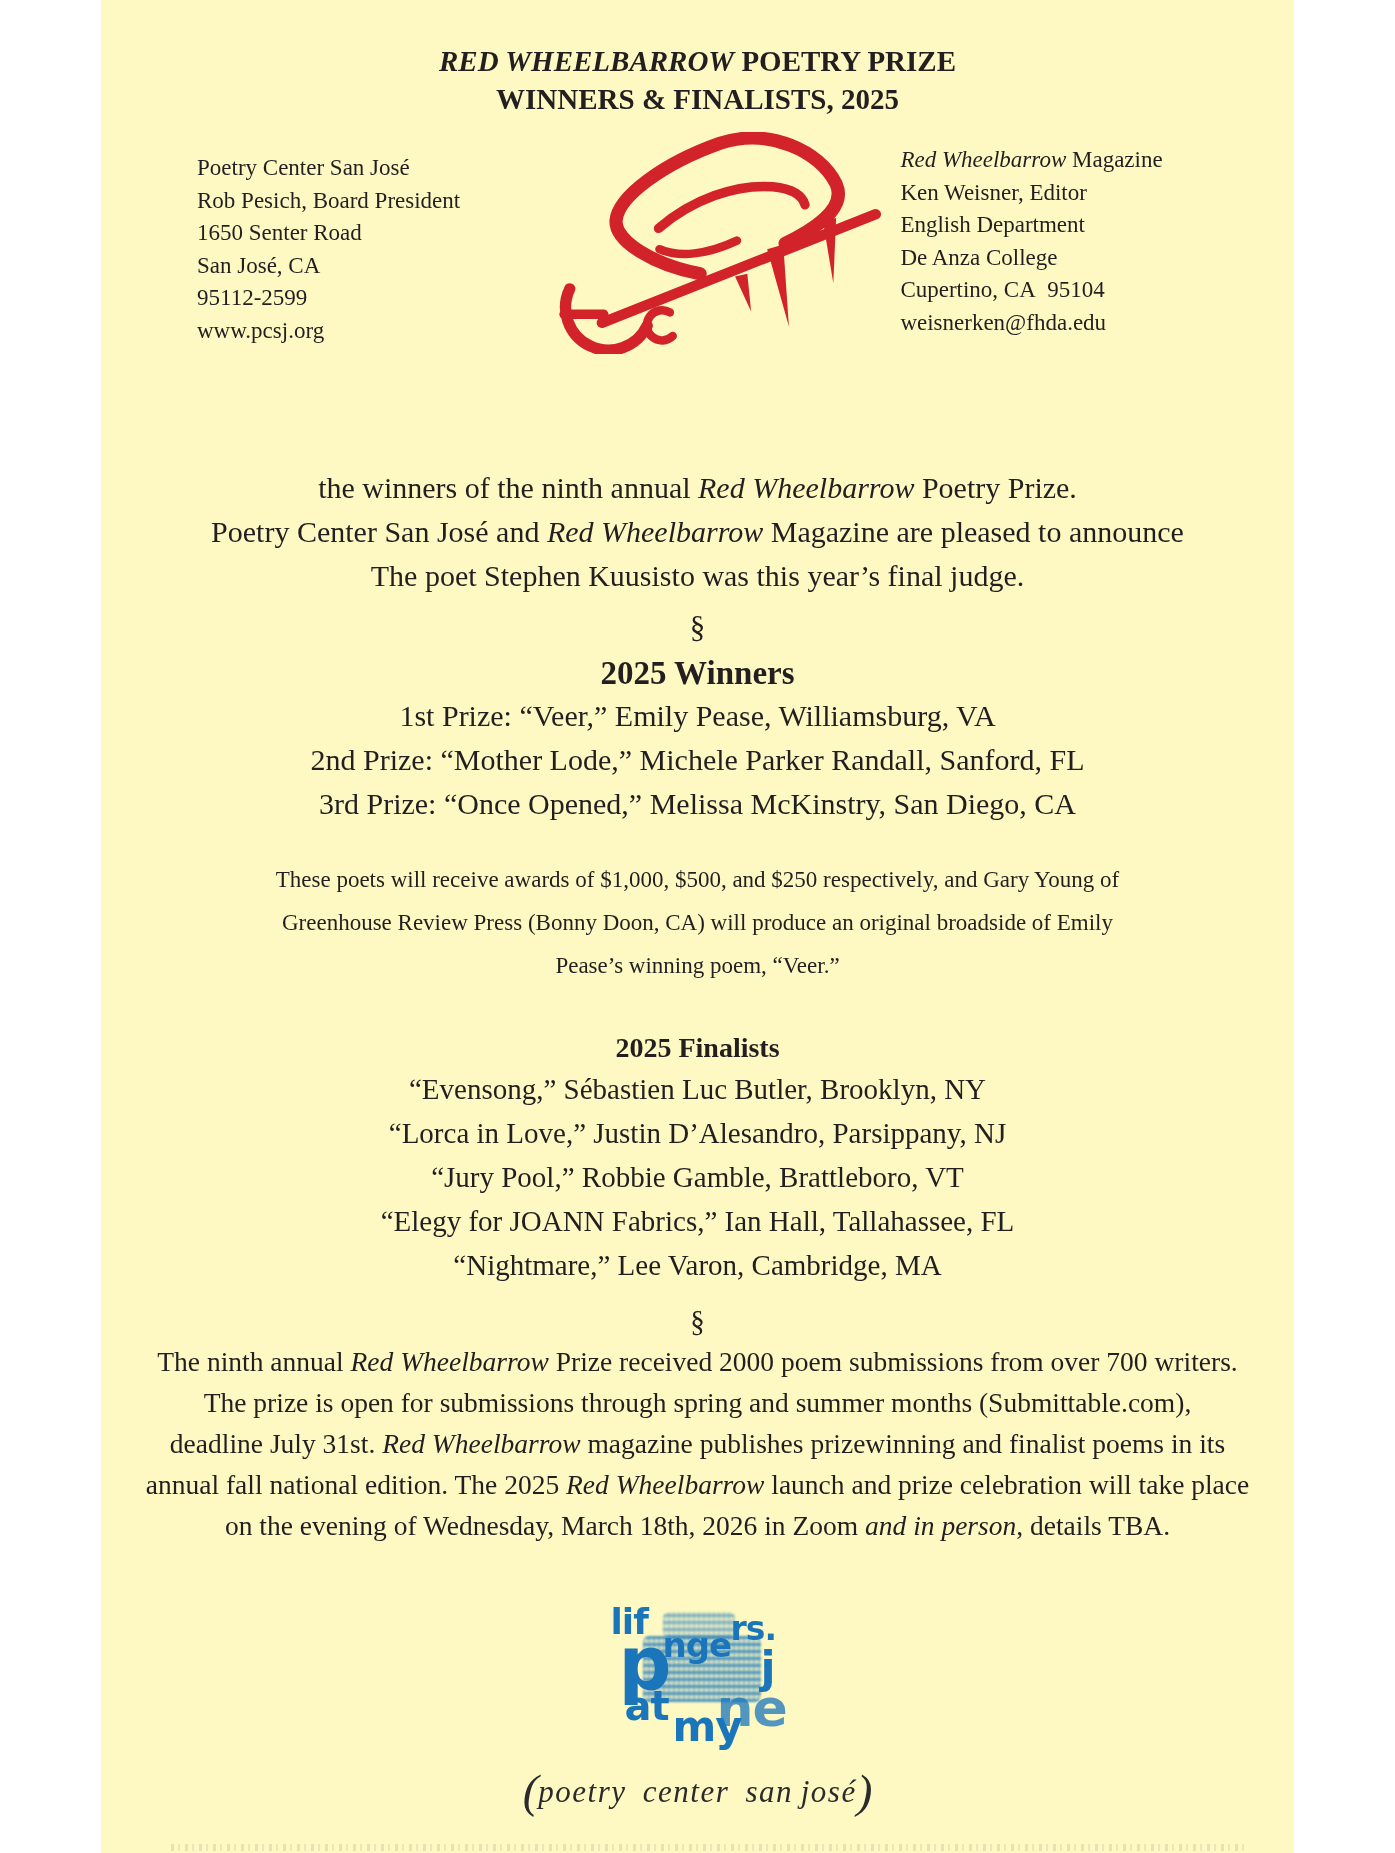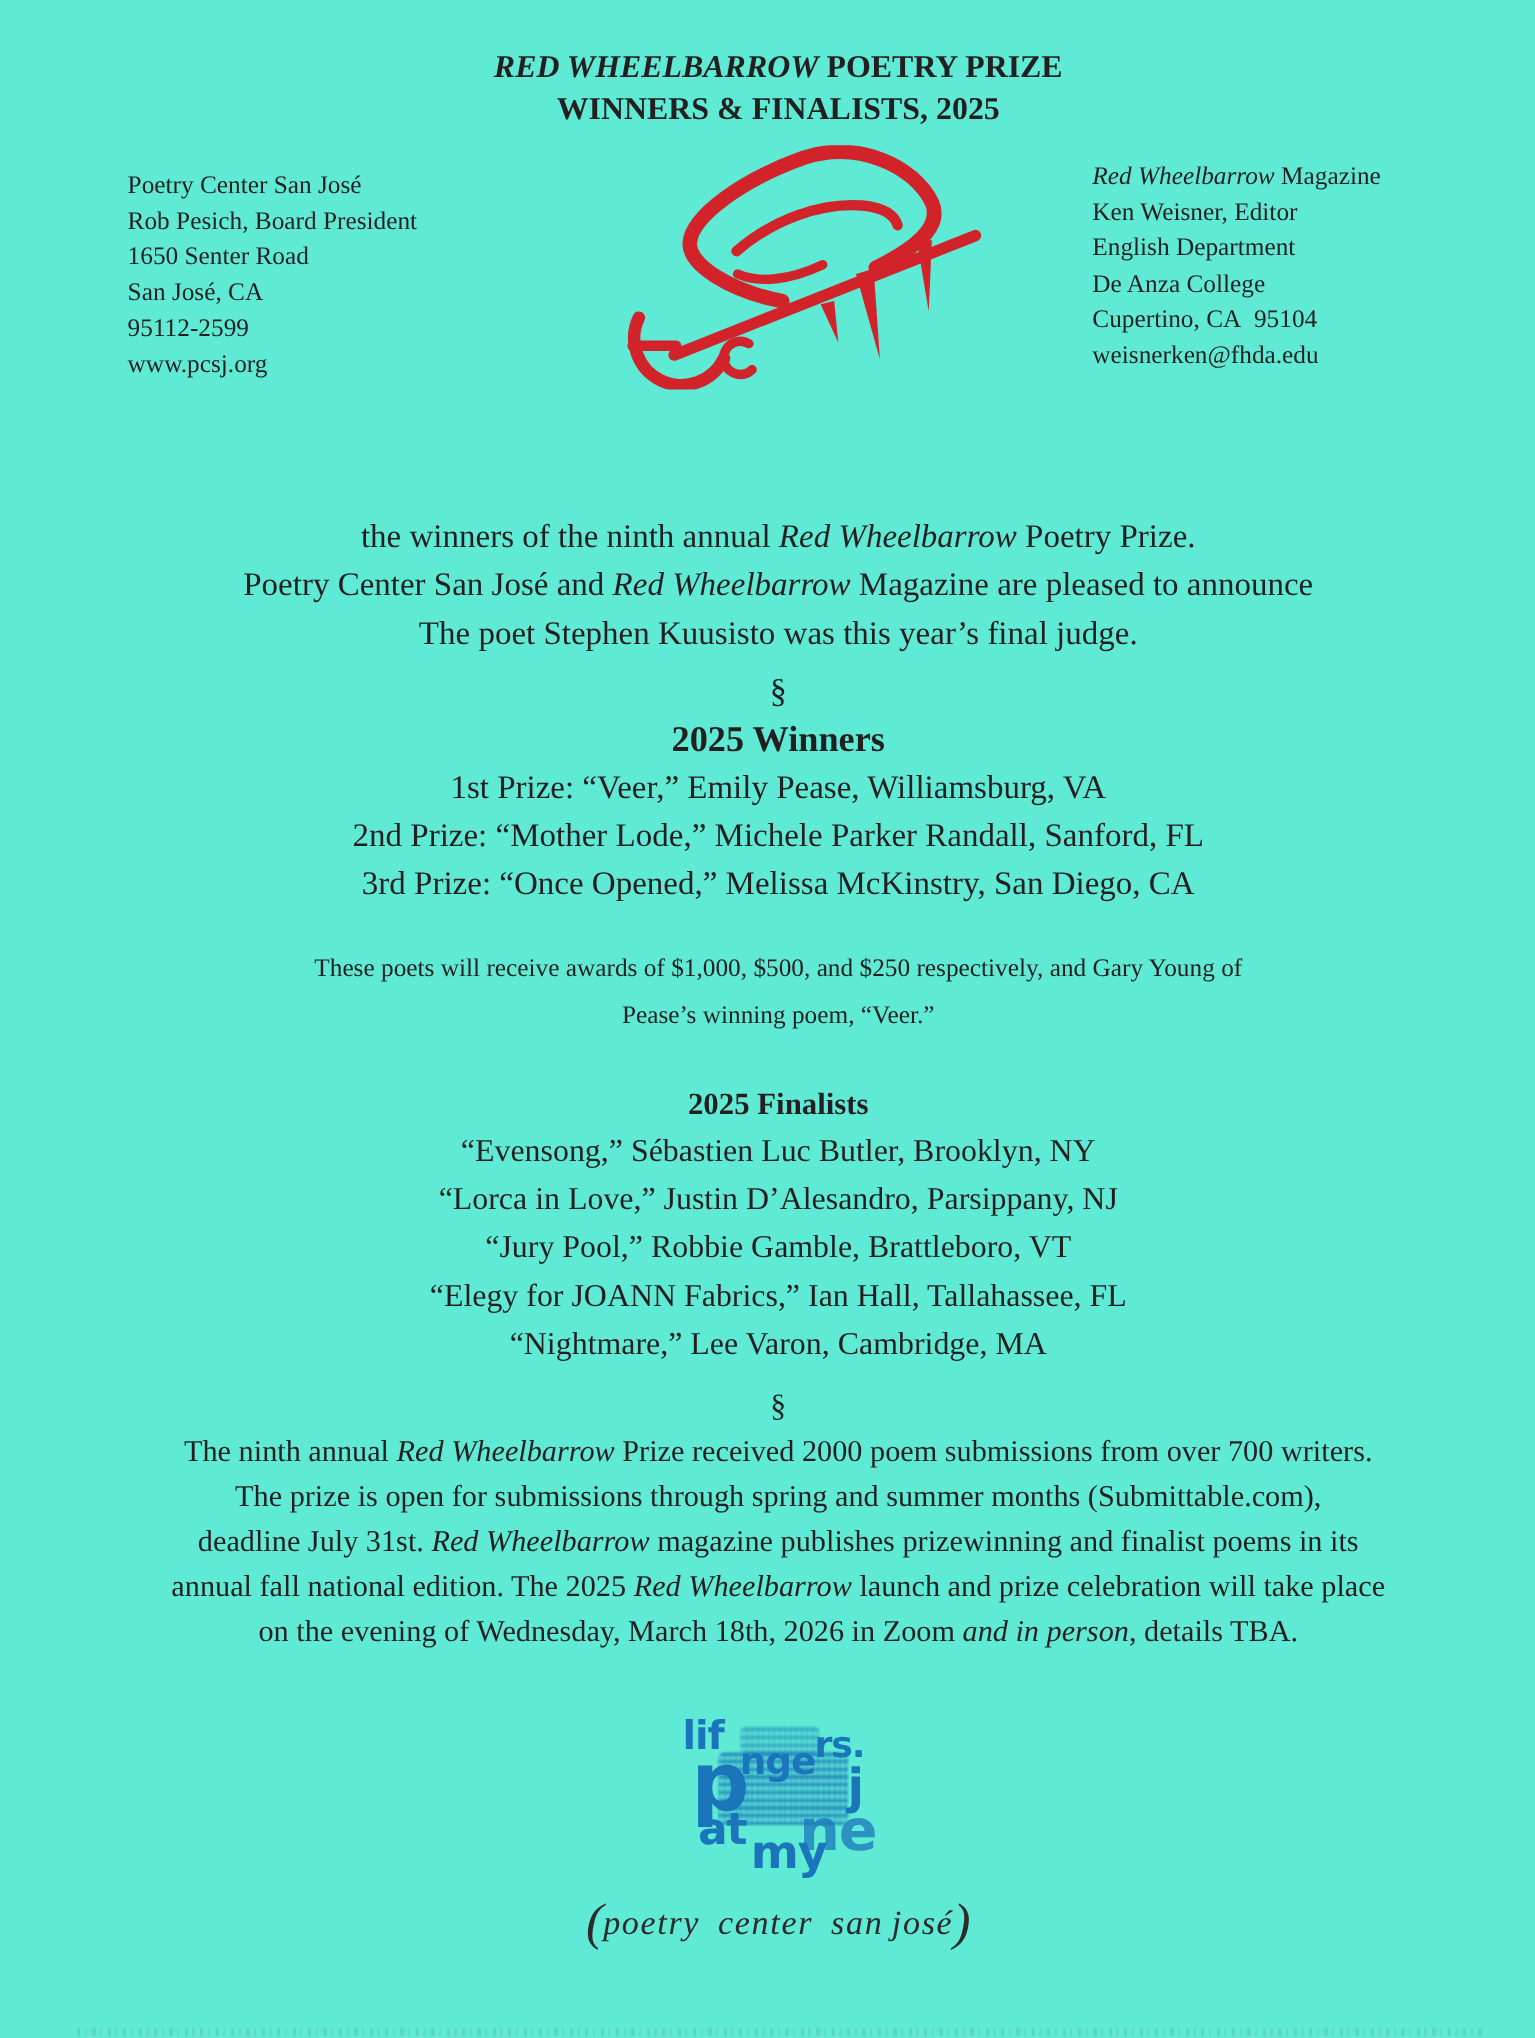--- a/index.html
+++ b/index.html
@@ -1,25 +1,24 @@
 <!DOCTYPE html>
 <html><head>
 <meta charset="utf-8">
 <style>
   * { margin:0; padding:0; box-sizing:border-box; }
   html,body { background:#ffffff; }
   .page {
     position:relative;
-    width:1395px; height:1853px;
+    width:1193px; height:1853px;
     margin:0 auto;
-    background:#5eead4;
+    background:#fef9c3;
     color:#231f20;
     font-family:"Liberation Serif", serif;
     overflow:hidden;
-    padding-left:20px;
   }
   .it { font-style:italic; }
 
   
   .title-block { text-align:center; padding-top:42px; font-weight:bold; font-size:29px; line-height:38px; }
 
   
   .header-row { display:flex; align-items:flex-start; margin-top:26px; padding-left:96px; padding-right:62px; }
   .addr-block { font-size:23px; line-height:32.5px; }
   .sender-block { width:350px; padding-top:8px; }
@@ -146,20 +145,21 @@
 
   <div class="winners-heading">2025 Winners</div>
   <div class="winners-list">
     <div>1st Prize: “Veer,” Emily Pease, Williamsburg, VA</div>
     <div>2nd Prize: “Mother Lode,” Michele Parker Randall, Sanford, FL</div>
     <div>3rd Prize: “Once Opened,” Melissa McKinstry, San Diego, CA</div>
   </div>
 
   <div class="awards-note">
     <div>These poets will receive awards of $1,000, $500, and $250 respectively, and Gary Young of</div>
+    <div>Greenhouse Review Press (Bonny Doon, CA) will produce an original broadside of Emily</div>
     <div>Pease’s winning poem, “Veer.”</div>
   </div>
 
   <div class="finalists-heading">2025 Finalists</div>
   <div class="finalists-list">
     <div>“Evensong,” Sébastien Luc Butler, Brooklyn, NY</div>
     <div>“Lorca in Love,” Justin D’Alesandro, Parsippany, NJ</div>
     <div>“Jury Pool,” Robbie Gamble, Brattleboro, VT</div>
     <div>“Elegy for JOANN Fabrics,” Ian Hall, Tallahassee, FL</div>
     <div>“Nightmare,” Lee Varon, Cambridge, MA</div>

